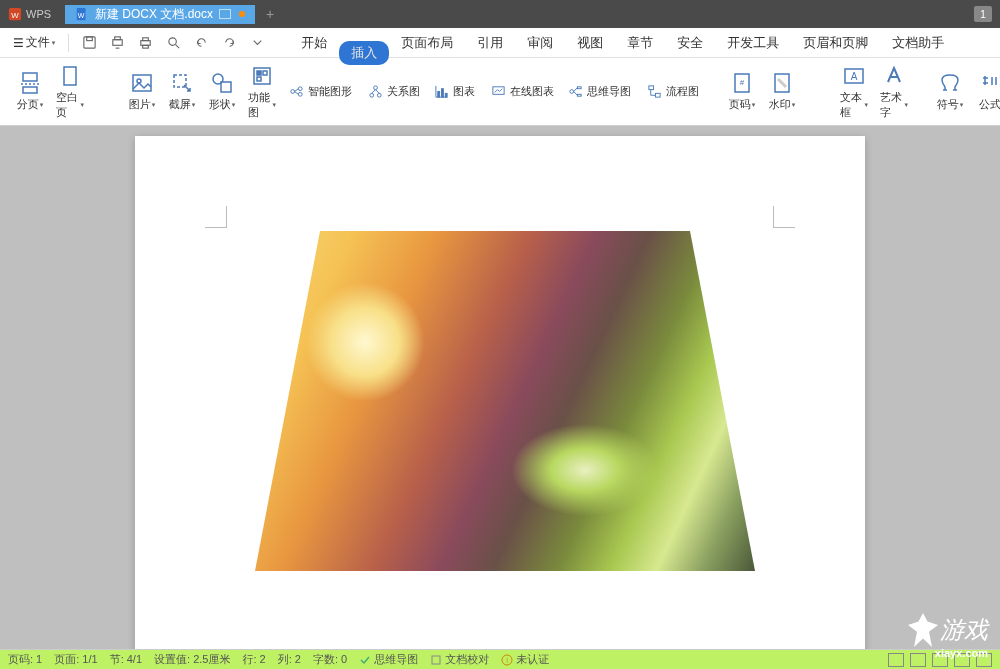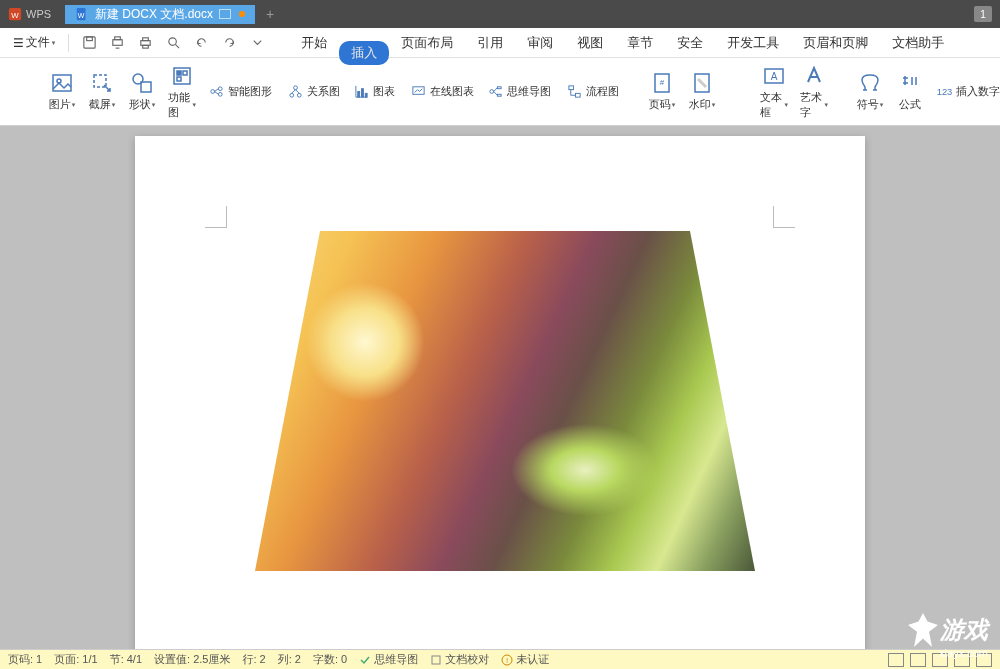--- a/index.html
+++ b/index.html
@@ -46,29 +46,29 @@
     .page { width: 730px; height: 900px; background: #fff; box-shadow: 0 2px 8px rgba(0,0,0,0.2); position: relative; padding: 68px 70px; }
     .margin-marker { position: absolute; width: 22px; height: 22px; border: 1px solid #bbb; }
     .mm-tl { top: 70px; left: 70px; border-right: none; border-bottom: none; border-top: none; border-left: none; border-bottom: 1px solid #bbb; border-right: 1px solid #bbb;}
     .mm-tr { top: 70px; right: 70px; border-bottom: 1px solid #bbb; border-left: 1px solid #bbb; border-top:none; border-right:none;}
     .trap-wrap { position: absolute; top: 95px; left: 120px; width: 500px; height: 340px; }
     .trap { width: 100%; height: 100%; clip-path: polygon(13% 0, 87% 0, 100% 100%, 0 100%); background: linear-gradient(115deg, #f8d97a 0%, #f5c254 15%, #e89640 28%, #b8604a 42%, #8a4a5c 52%, #6a5048 60%, #7a8a3c 70%, #a8c850 78%, #d8e890 85%, #8aa060 92%, #4a5838 100%); position: relative; overflow: hidden; }
     .trap::before { content:""; position:absolute; top:15%; left:10%; width:120px; height:120px; background: radial-gradient(circle, #fff8d0 0%, #f8e088 40%, transparent 70%); border-radius:50%; }
     .trap::after { content:""; position:absolute; bottom:15%; right:18%; width:160px; height:100px; background: radial-gradient(ellipse, #e8f0c0 0%, #b8d860 30%, transparent 65%); }
     
     
-    .statusbar { position: absolute; bottom: 0; left: 0; right: 0; height: 20px; background: #fef9c3; border-top: 1px solid #ccc; display: flex; align-items: center; font-size: 11px; color: #555; padding: 0 8px; gap: 12px; }
+    .statusbar { position: absolute; bottom: 0; left: 0; right: 0; height: 20px; background: #bef264; border-top: 1px solid #ccc; display: flex; align-items: center; font-size: 11px; color: #555; padding: 0 8px; gap: 12px; }
     .status-item { display: flex; align-items: center; gap: 3px; }
     .status-right { margin-left: auto; display: flex; gap: 6px; align-items: center; }
     .view-icon { width: 16px; height: 14px; border: 1px solid #888; }
     
     
     .watermark { position: absolute; bottom: 10px; right: 12px; color: #fff; text-align: right; }
-    .watermark-main { font-size: 24px; font-weight: bold; display:flex; align-items:center; gap:2px;}
-    .watermark-sub { font-size: 11px; }
+    .watermark-main { font-size: 24px; font-weight: normal; display:flex; align-items:center; gap:2px;}
+    .watermark-sub { font-size: 11px; font-weight: bold; }
     .wm-figure { width:30px; height:34px; background:#fff; clip-path: polygon(50% 0, 65% 25%, 100% 35%, 70% 55%, 80% 100%, 50% 75%, 20% 100%, 30% 55%, 0 35%, 35% 25%); }
   </style>
 </head>
 <body>
 
 <div class="titlebar">
   <div class="app-logo">
     <svg viewBox="0 0 16 16">
         <rect x="1" y="1" width="14" height="14" fill="#d24726" rx="2"></rect>
         <text x="8" y="12" text-anchor="middle" fill="#fff" font-size="9">W</text>
@@ -152,20 +152,42 @@
     <div class="ribbon-tab">视图</div>
     <div class="ribbon-tab">章节</div>
     <div class="ribbon-tab">安全</div>
     <div class="ribbon-tab">开发工具</div>
     <div class="ribbon-tab">页眉和页脚</div>
     <div class="ribbon-tab">文档助手</div>
   </div>
 </div>
 
 <div class="ribbon">
+  <div class="ribbon-group">
+    <div class="big-btn">
+      <svg viewBox="0 0 24 24" fill="none" stroke="#4a7ab8" stroke-width="1.5">
+          <rect x="5" y="2" width="14" height="8"></rect>
+          <path d="M3 13 L21 13" stroke-dasharray="2 2"></path>
+          <rect x="5" y="16" width="14" height="6"></rect>
+        </svg>
+      <span class="big-btn-label">
+          <span>分页</span>
+          <span class="drop-arrow">▾</span>
+        </span>
+    </div>
+    <div class="big-btn">
+      <svg viewBox="0 0 24 24" fill="none" stroke="#4a7ab8" stroke-width="1.5">
+          <rect x="6" y="3" width="12" height="18"></rect>
+        </svg>
+      <span class="big-btn-label">
+          <span>空白页</span>
+          <span class="drop-arrow">▾</span>
+        </span>
+    </div>
+  </div>
   <div class="ribbon-sep"></div>
   <div class="ribbon-sep"></div>
   <div class="ribbon-group">
     <div class="big-btn">
       <svg viewBox="0 0 24 24" fill="none" stroke="#4a7ab8" stroke-width="1.5">
           <rect x="3" y="4" width="18" height="16"></rect>
           <circle cx="9" cy="10" r="2"></circle>
           <path d="M3 18 L9 12 L14 17 L18 13 L21 16"></path>
         </svg>
       <span class="big-btn-label">

